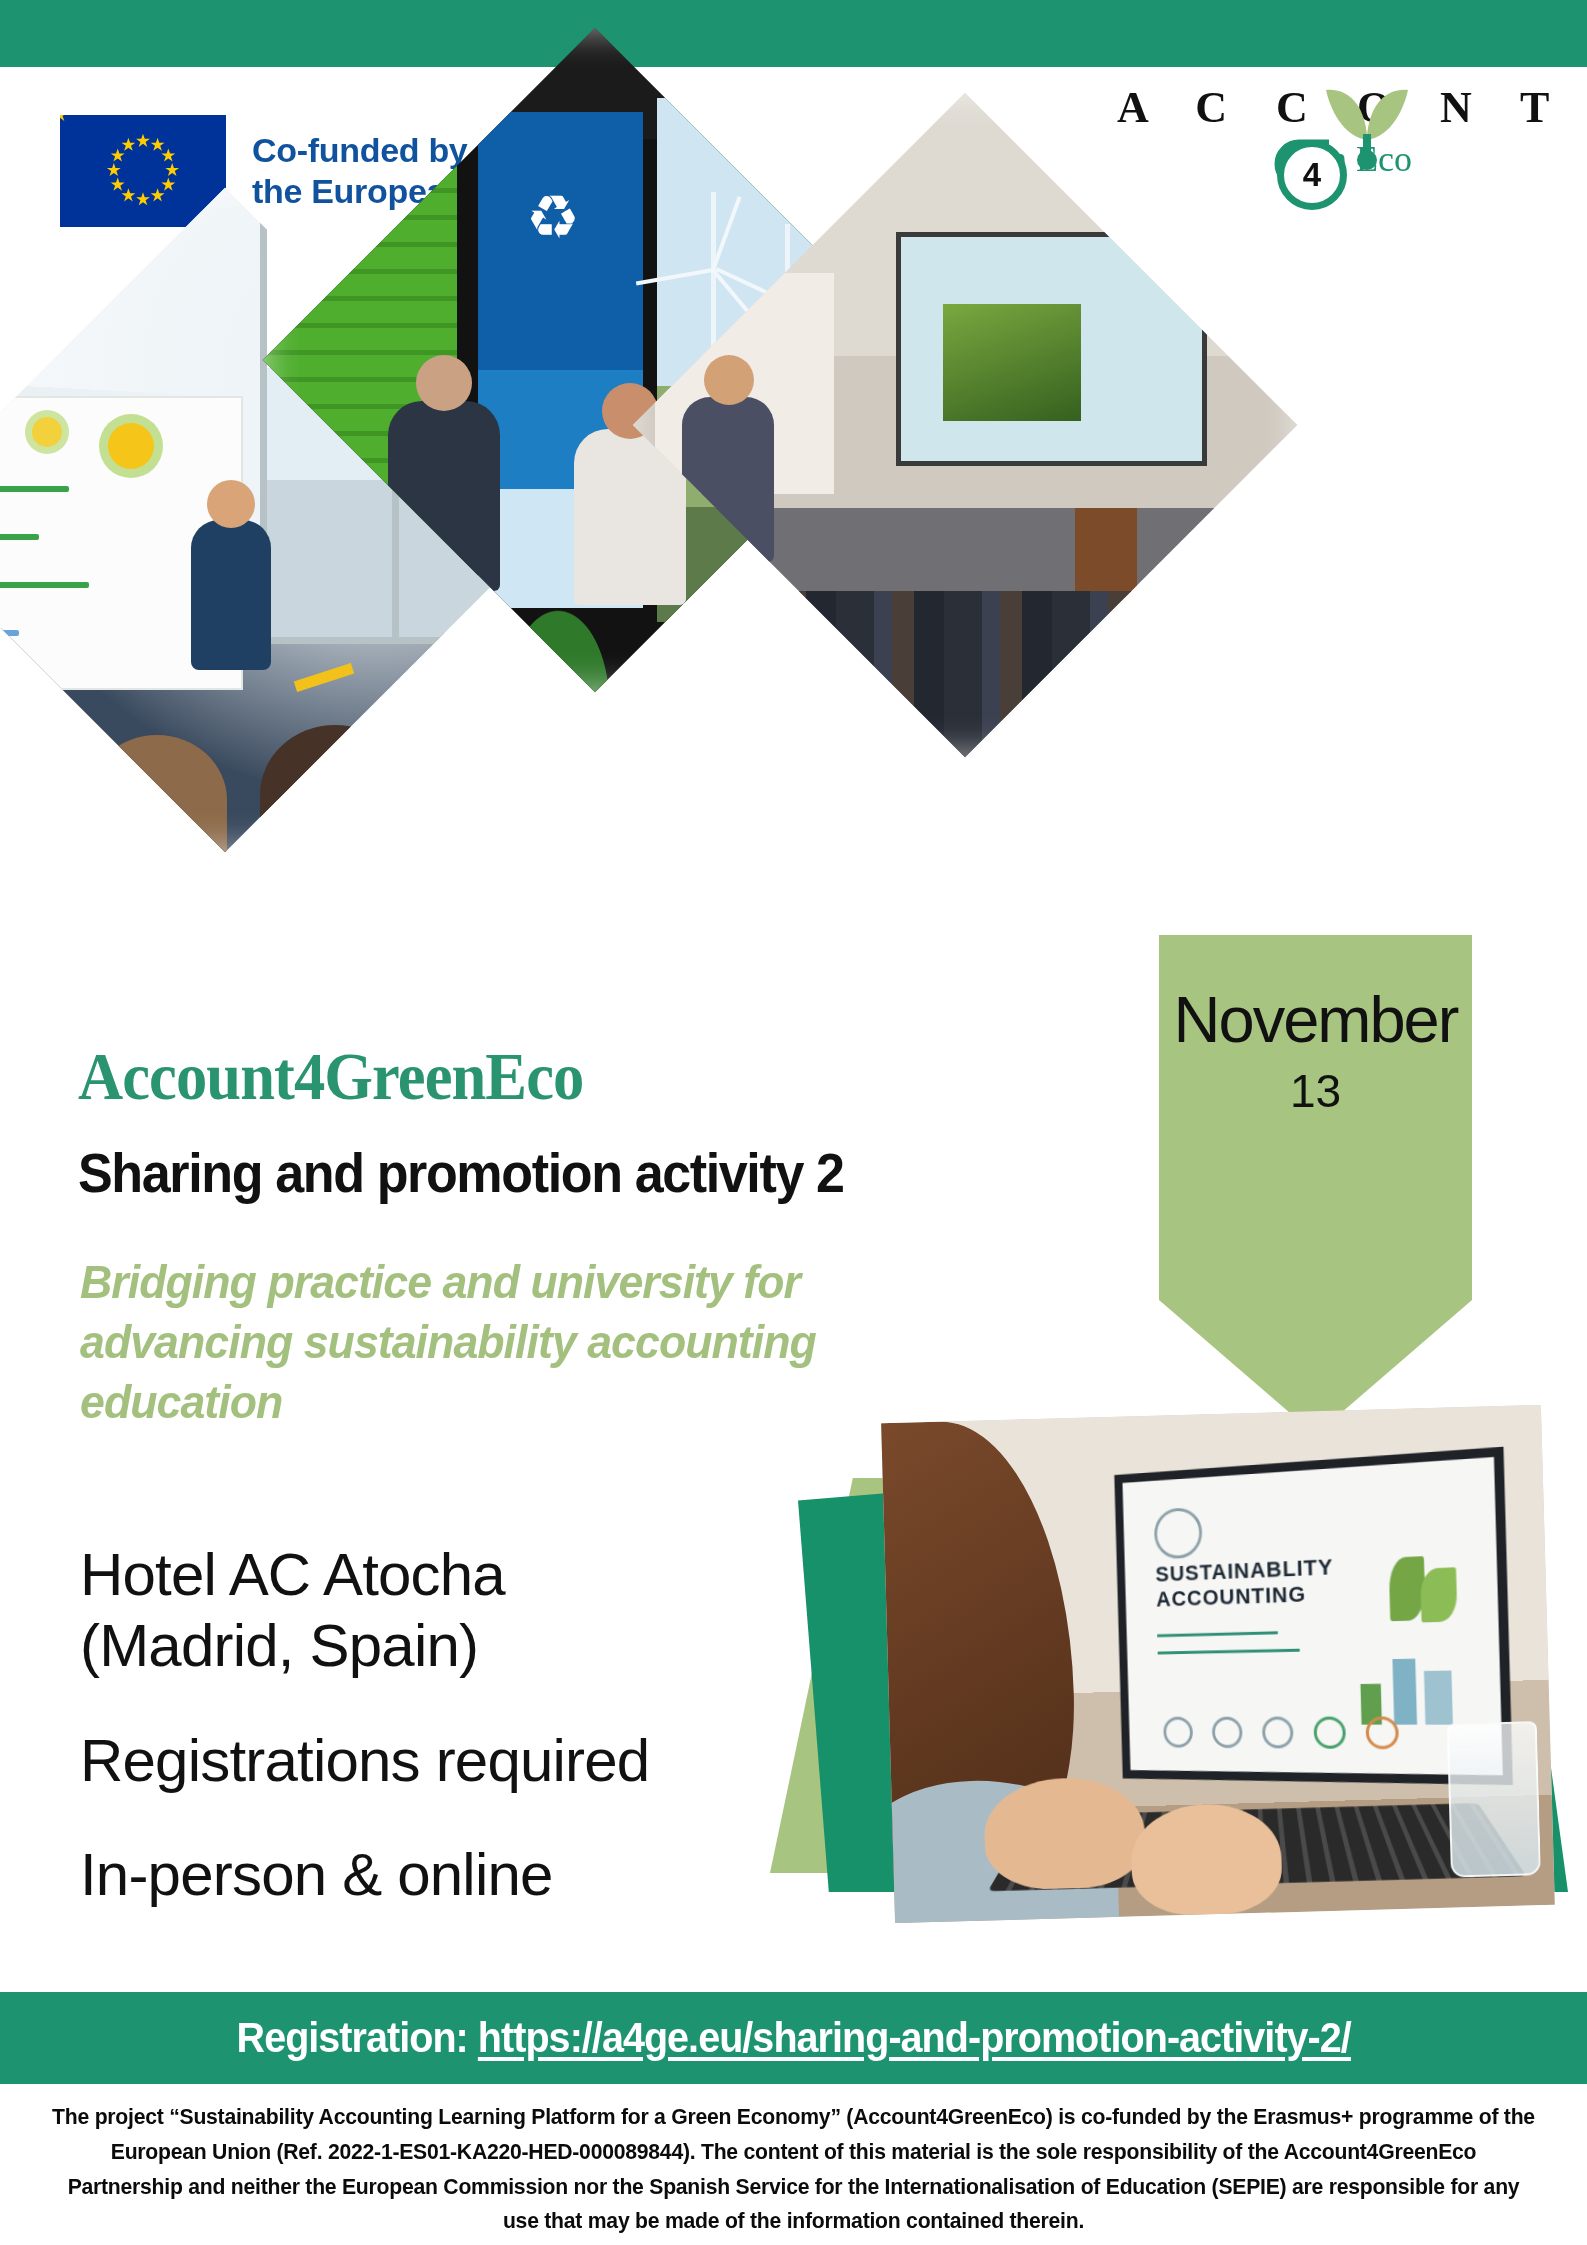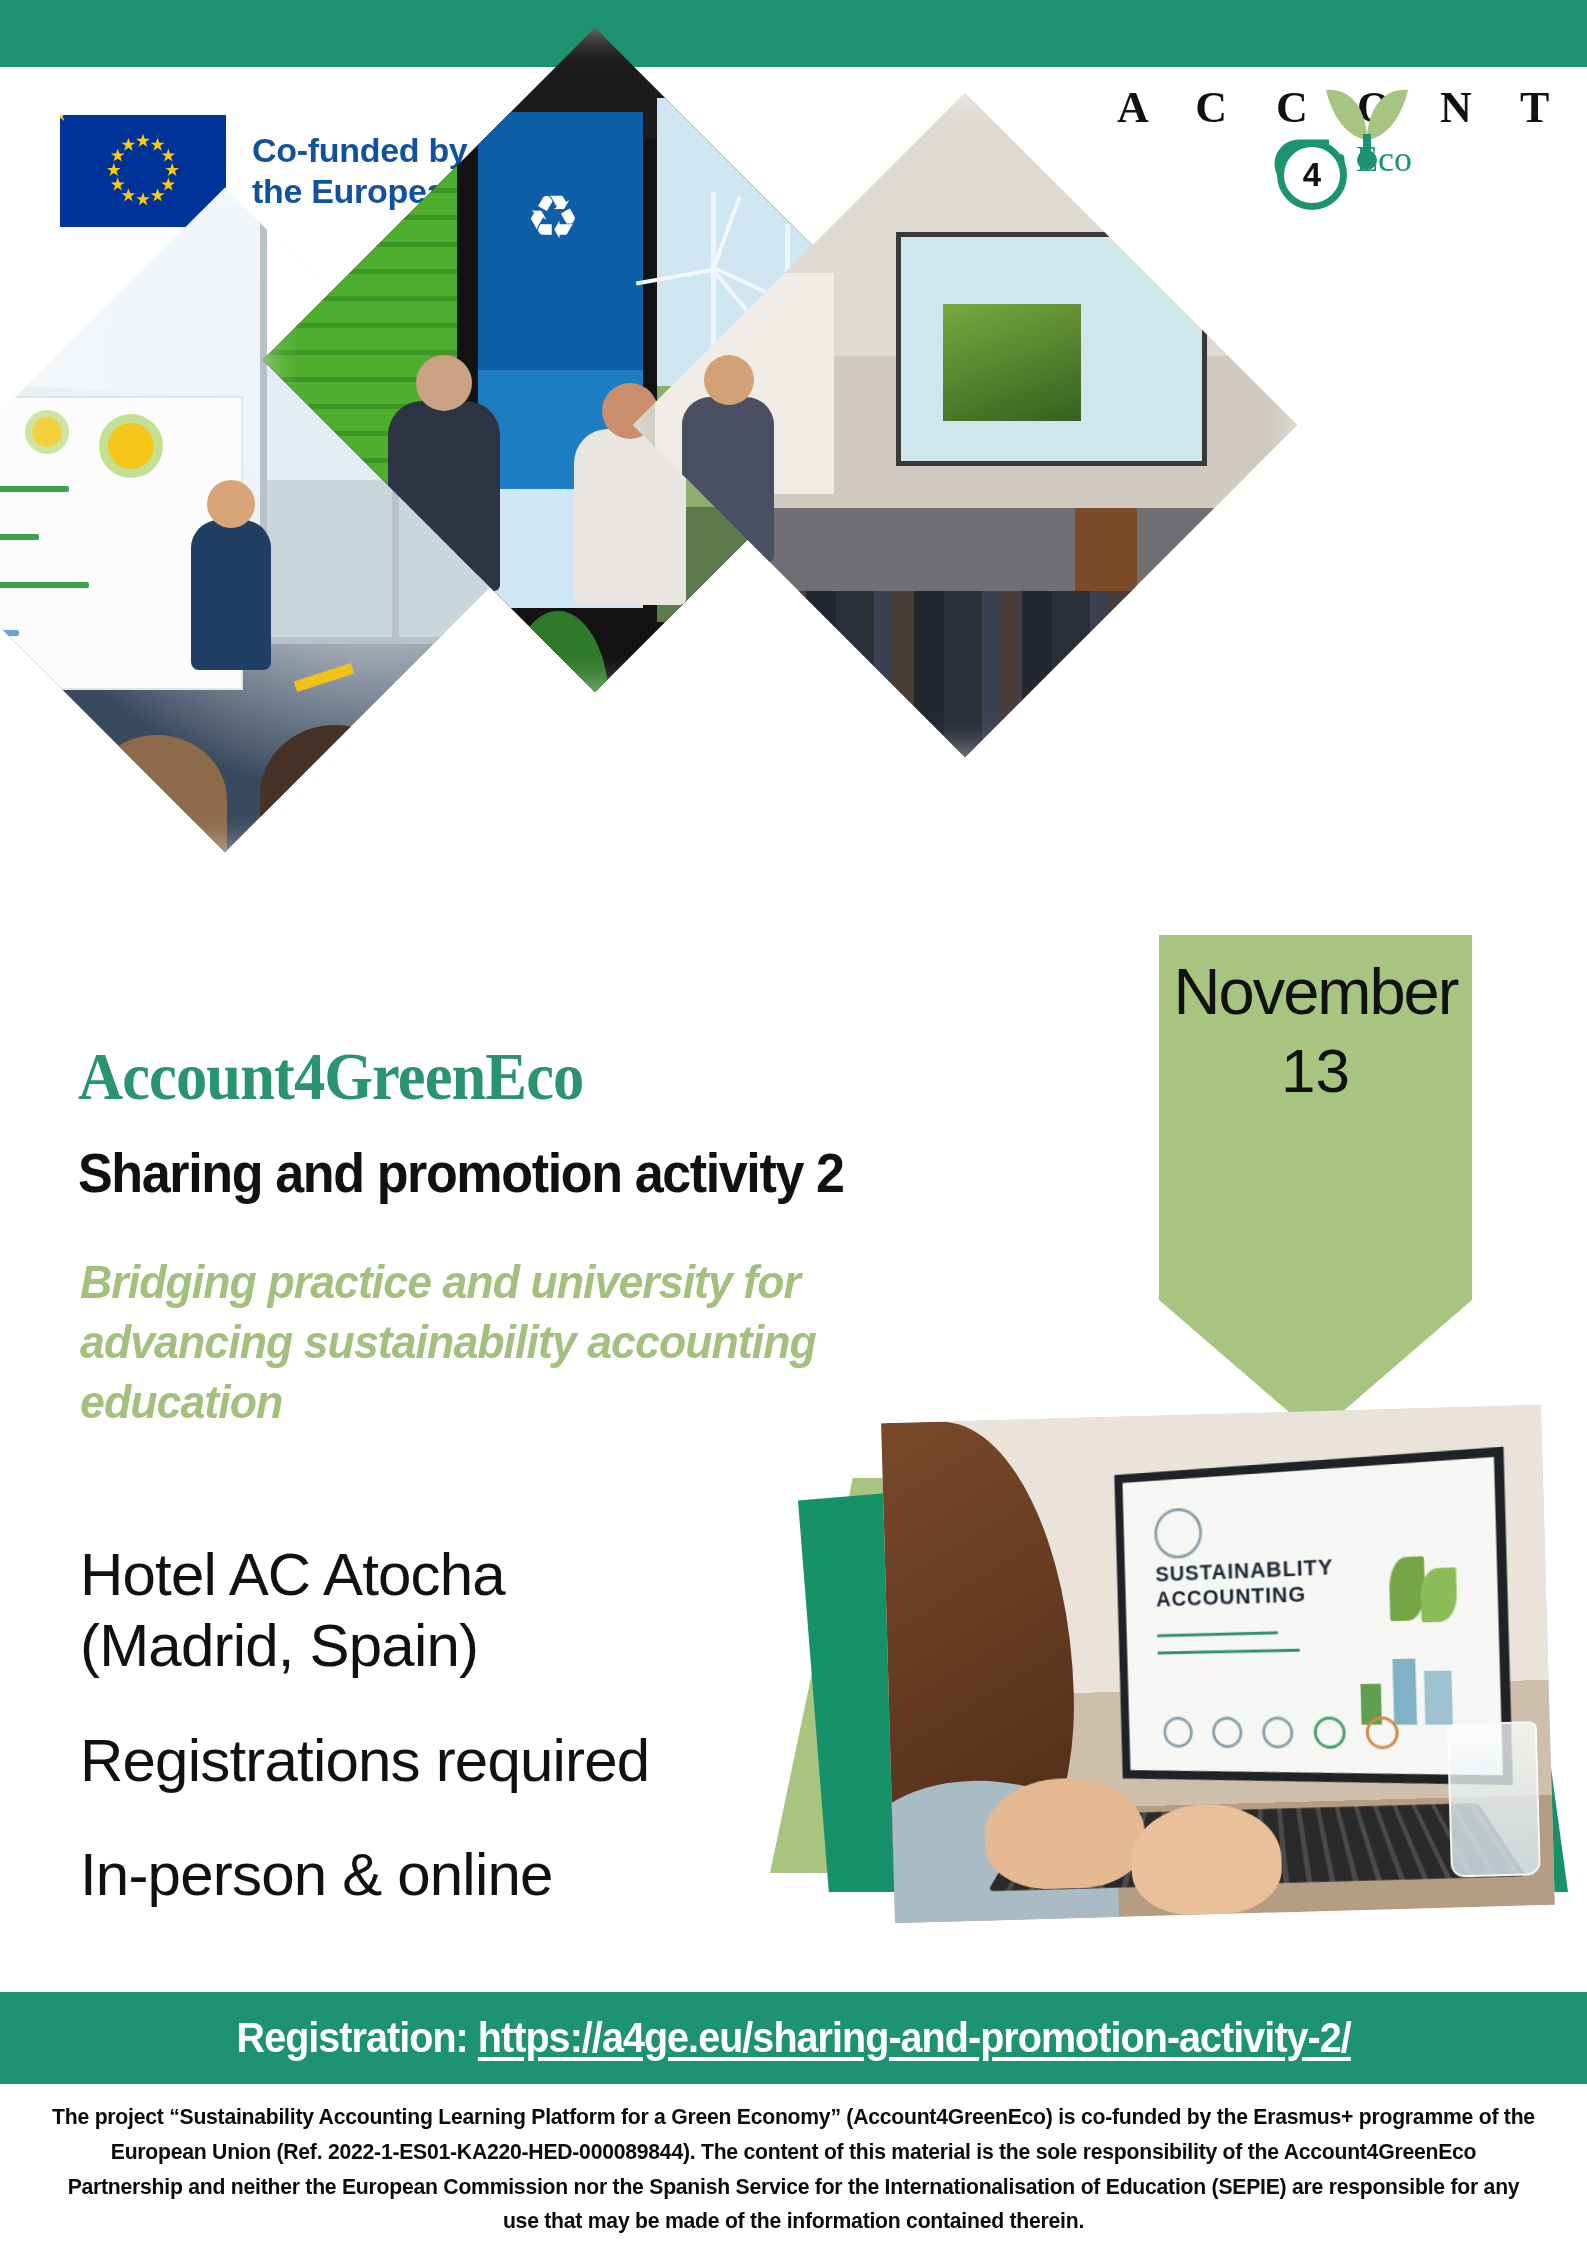--- a/index.html
+++ b/index.html
@@ -123,22 +123,22 @@
   .info{position:absolute;left:80px;top:1540px;width:620px;}
   .info-item{font-size:60px;color:#111;line-height:1.18;margin-bottom:44px;letter-spacing:-.8px;}
 
   
   .pennant{
     position:absolute;left:1159px;top:935px;width:313px;height:500px;
     background:#a8c481;
     clip-path:polygon(0 0,100% 0,100% 73%,50% 100%,0 73%);
     text-align:center;color:#111;
   }
-  .pennant .m{font-size:65px;line-height:1;padding-top:24px;letter-spacing:-2px;}
-  .pennant .d{font-size:62px;line-height:1;padding-top:16px;}
+  .pennant .m{font-size:65px;line-height:1;padding-top:52px;letter-spacing:-2px;}
+  .pennant .d{font-size:46px;line-height:1;padding-top:16px;}
   .pennant .y{font-size:70px;line-height:1;padding-top:14px;}
 
   
   .laptop-wrap{position:absolute;left:770px;top:1390px;width:810px;height:600px;}
   .sh-sage{position:absolute;left:0;top:88px;width:230px;height:395px;background:#a8c481;
     clip-path:polygon(36% 0,100% 0,100% 100%,0 100%);}
   .sh-dark{position:absolute;left:28px;top:52px;width:770px;height:450px;background:#179169;
     clip-path:polygon(0 13%,92% 0,100% 100%,4% 100%);}
   .lap-photo{position:absolute;left:118px;top:24px;width:660px;height:500px;overflow:hidden;
     transform:rotate(-1.6deg);background:#d9d4cd;}

